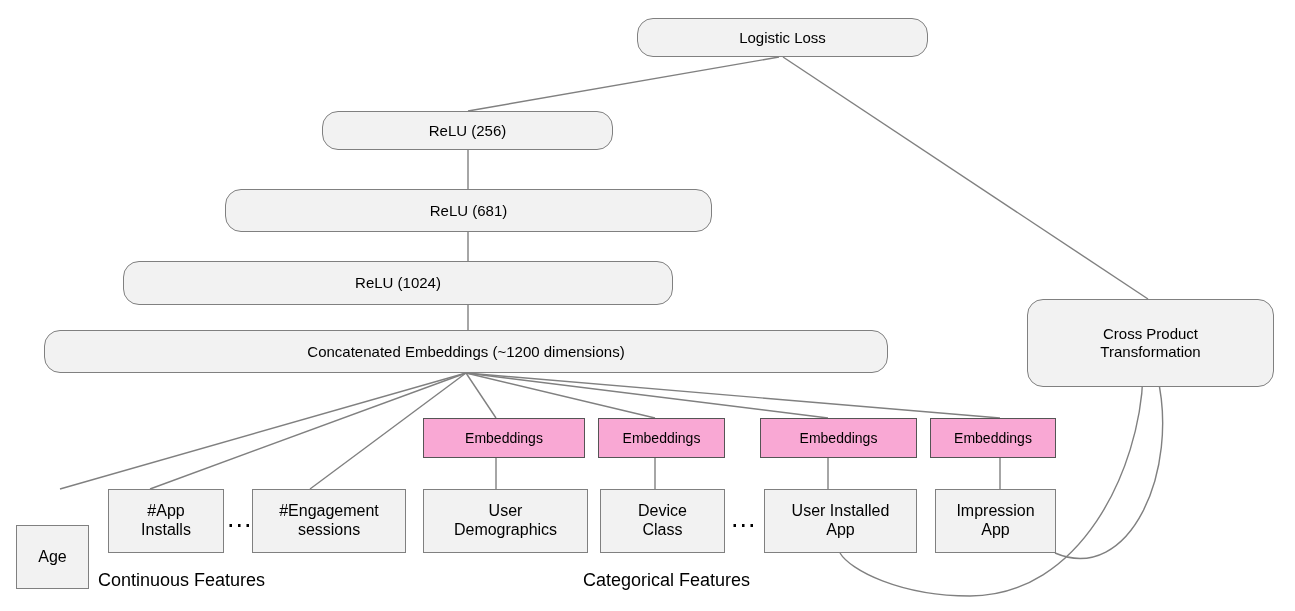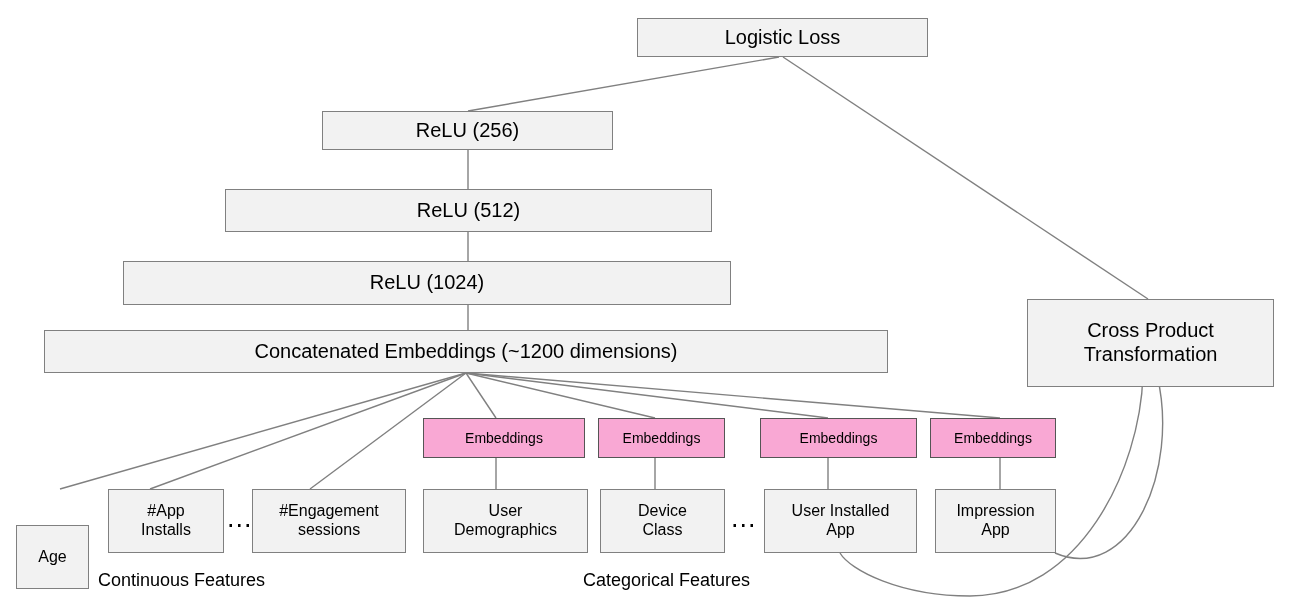--- a/index.html
+++ b/index.html
@@ -13,21 +13,21 @@
     background:#f2f2f2;
     color:#000000;
     display:flex;
     align-items:center;
     justify-content:center;
     text-align:center;
     line-height:1.18;
     z-index:2;
   }
   .node.dark{background:#f9a8d4;border-color:#555555;}
-  .node.big{font-size:20px;}
+  .node.big{font-size:15px;border-radius:16px;}
   .node.small{font-size:16px;}
   .node.emb{font-size:14px;}
   .ellipsis{
     position:absolute;
     font-size:27px;
     color:#000;
     letter-spacing:1px;
     font-weight:400;
     z-index:3;
     line-height:1;
@@ -78,24 +78,24 @@
 
   <div class="node big" style="left:637px;top:18px;width:291px;height:39px;">
     <span>Logistic Loss</span>
   </div>
 
   <div class="node big" style="left:322px;top:111px;width:291px;height:39px;">
     <span>ReLU (256)</span>
   </div>
 
   <div class="node big" style="left:225px;top:189px;width:487px;height:43px;">
-    <span>ReLU (512)</span>
+    <span>ReLU (681)</span>
   </div>
 
-  <div class="node big" style="left:123px;top:261px;width:608px;height:44px;">
+  <div class="node big" style="left:123px;top:261px;width:550px;height:44px;">
     <span>ReLU (1024)</span>
   </div>
 
   <div class="node big" style="left:44px;top:330px;width:844px;height:43px;">
     <span>Concatenated Embeddings (~1200 dimensions)</span>
   </div>
 
   <div class="node big" style="left:1027px;top:299px;width:247px;height:88px;flex-direction:column;">
     <span>Cross Product</span>
     <span>Transformation</span>

